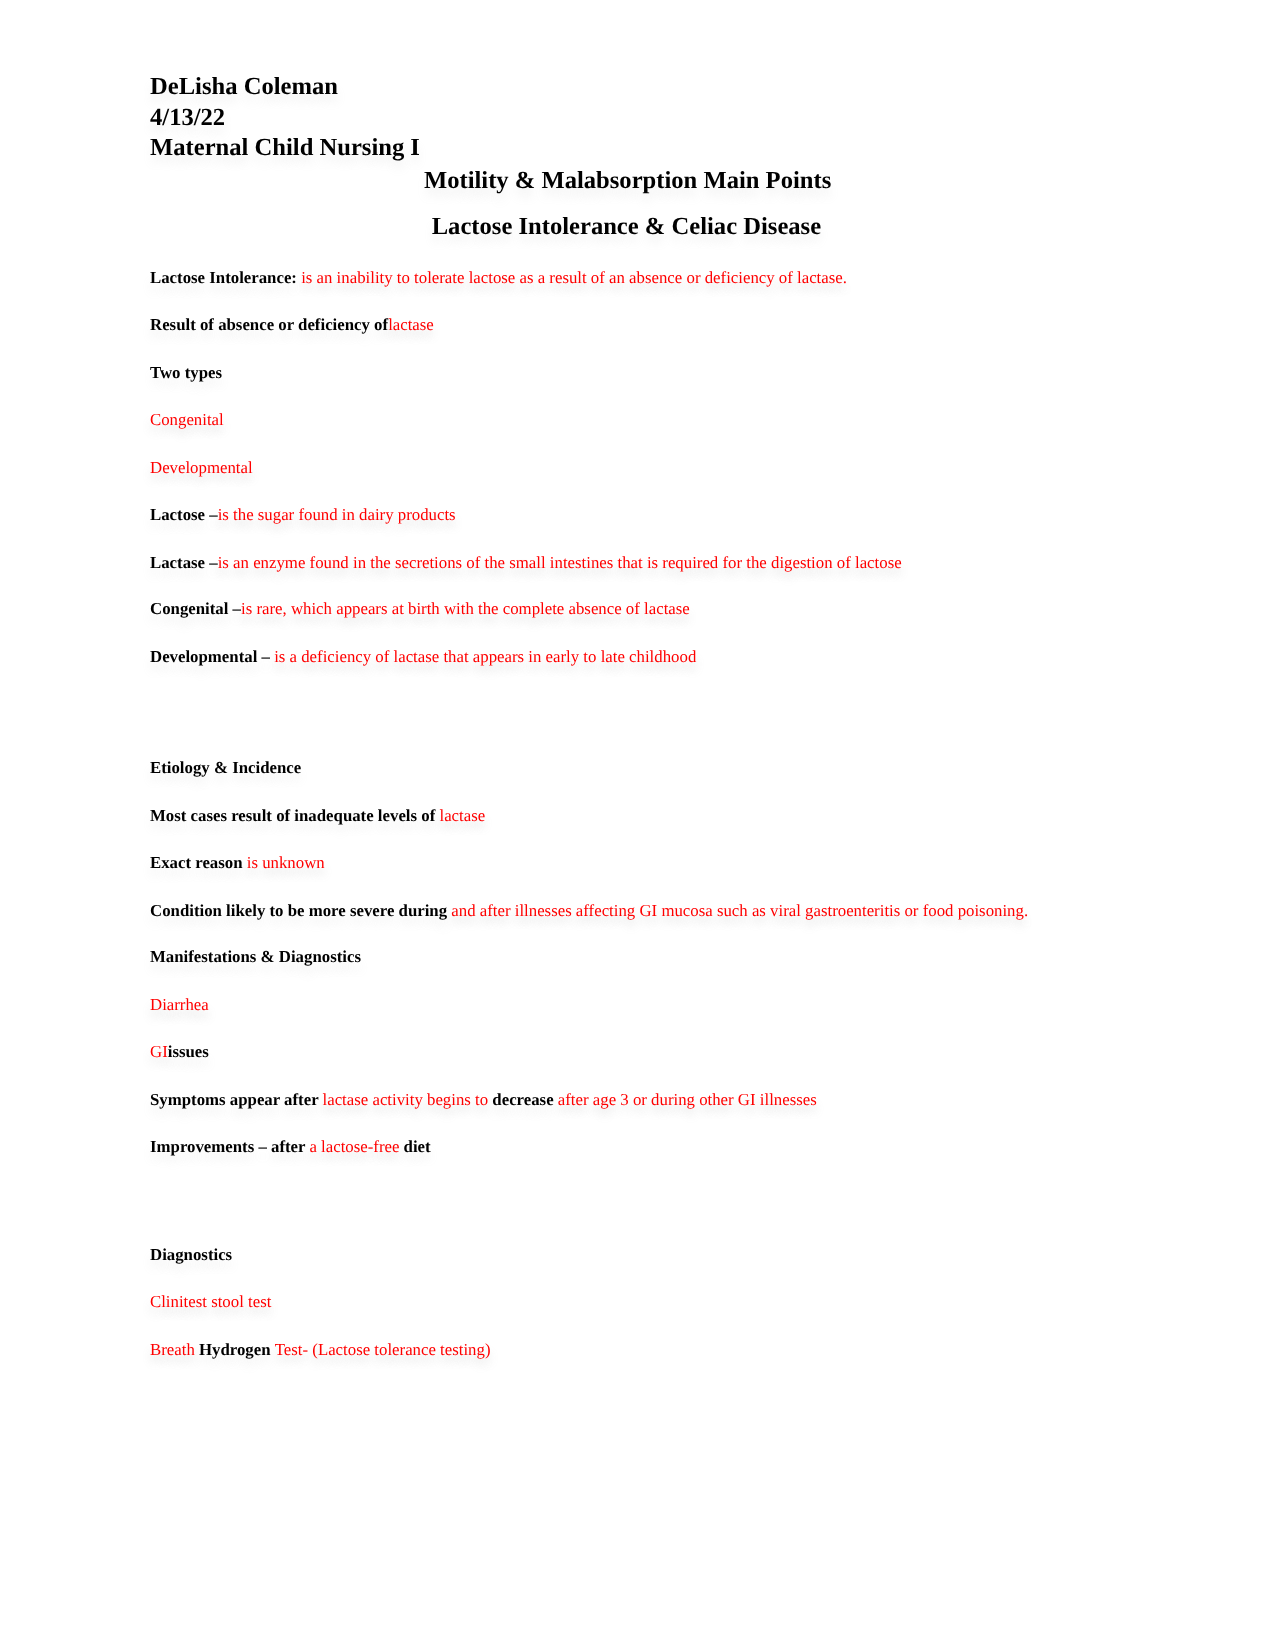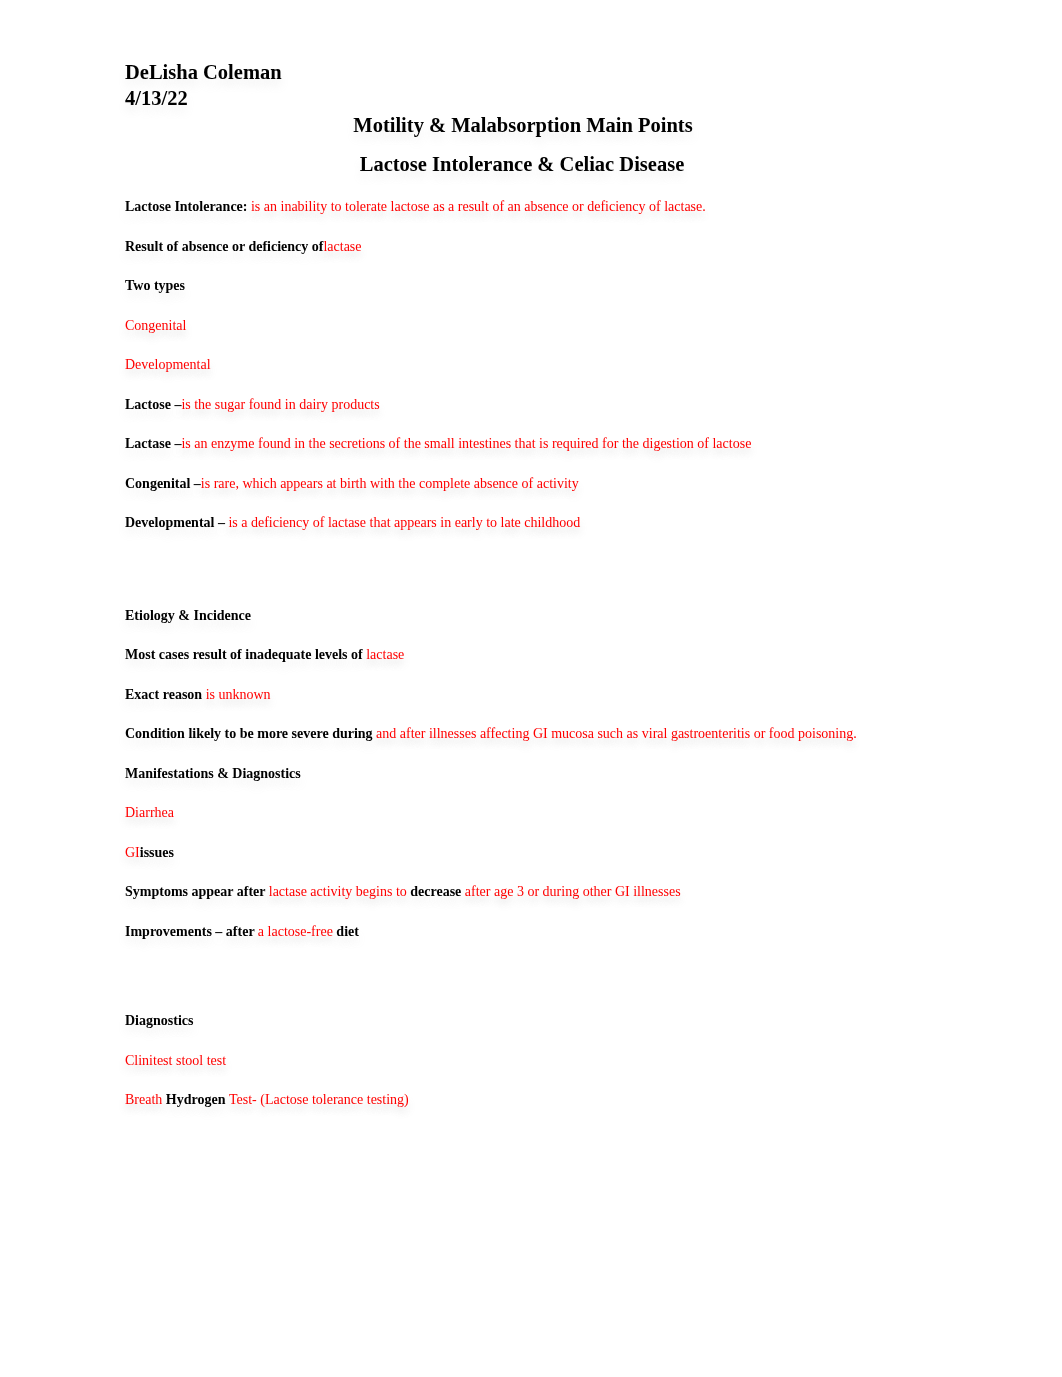--- a/index.html
+++ b/index.html
@@ -73,40 +73,41 @@
 </style>
 </head>
 <body>
 
 <div class="page">
   <div class="col">
 
     <div>
       <div class="hdr-line bk">DeLisha Coleman</div>
       <div class="hdr-line bk">4/13/22</div>
+      <div class="hdr-line bk">Maternal Child Nursing I</div>
     </div>
 
     <div class="title bk t1">Motility &amp; Malabsorption Main Points</div>
     <div class="title bk t2">Lactose Intolerance &amp; Celiac Disease</div>
 
     <div class="p first"><span class="bk">Lactose Intolerance: </span><span class="rd">is an inability to tolerate lactose as a result of an absence or deficiency of lactase.</span></div>
 
     <div class="p"><span class="bk">Result of absence or deficiency of</span><span class="rd">lactase</span></div>
 
     <div class="p"><span class="bk">Two types</span></div>
 
     <div class="p"><span class="rd">Congenital</span></div>
 
     <div class="p"><span class="rd">Developmental</span></div>
 
     <div class="p"><span class="bk">Lactose –</span><span class="rd">is the sugar found in dairy products</span></div>
 
     <div class="p"><span class="bk">Lactase –</span><span class="rd">is an enzyme found in the secretions of the small intestines that is required for the digestion of lactose</span></div>
 
-    <div class="p"><span class="bk">Congenital –</span><span class="rd">is rare, which appears at birth with the complete absence of activity</span></div>
+    <div class="p"><span class="bk">Congenital –</span><span class="rd">is rare, which appears at birth with the complete absence of lactase</span></div>
 
     <div class="p"><span class="bk">Developmental – </span><span class="rd">is a deficiency of lactase that appears in early to late childhood</span></div>
 
     <div class="gap-lg"></div>
 
     <div class="p"><span class="bk">Etiology &amp; Incidence</span></div>
 
     <div class="p"><span class="bk">Most cases result of inadequate levels of  </span><span class="rd">lactase</span></div>
 
     <div class="p"><span class="bk">Exact reason </span><span class="rd">is unknown</span></div>

